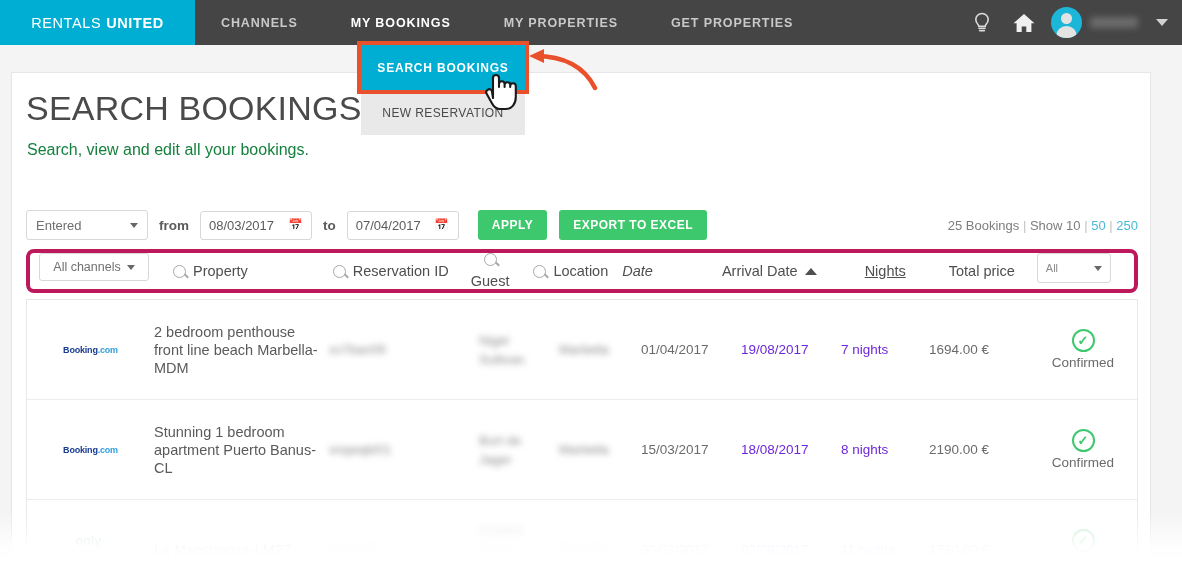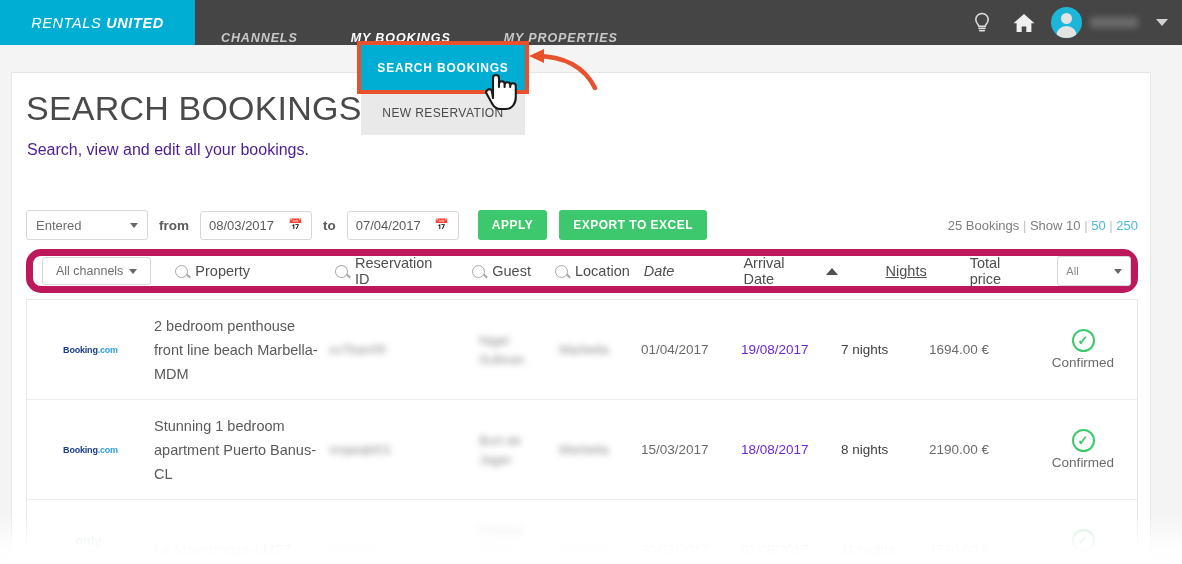--- a/index.html
+++ b/index.html
@@ -11,31 +11,30 @@
   }
   body { position: relative; }
 
   
   .topnav {
     position: absolute; top: 0; left: 0;
     width: 1182px; height: 45px;
     background: #454545;
     display: flex; align-items: stretch;
     z-index: 30;
-    font-style: italic;
   }
   .brand {
     width: 195px; background: #00aed3;
     display: flex; align-items: center; justify-content: center;
     color: #fff; font-size: 14.5px; letter-spacing: 0.6px;
   }
   .brand .b-light { font-weight: 400; }
   .brand .b-bold { font-weight: 700; margin-left: 5px; }
 
-  .nav-items { display: flex; align-items: flex-end; flex: 1; }
+  .nav-items { display: flex; align-items: center; flex: 1; }
   .nav-item {
     display: flex; align-items: center; justify-content: center;
     padding: 0 26px;
     color: #c9c9c9; font-size: 12.5px; font-weight: 700;
     letter-spacing: 0.9px; position: relative;
     cursor: pointer;
   }
   .nav-item.active { color: #ffffff; }
   .nav-sep { width: 1px; background: #5e5e5e; margin: 10px 0; }
 
@@ -110,21 +109,21 @@
     border-bottom: none;
     z-index: 5;
   }
   .page-title {
     position: absolute; left: 14px; top: 16px;
     font-size: 34px; color: #4a4a4a; letter-spacing: 0.2px;
     font-weight: 400;
   }
   .page-sub {
     position: absolute; left: 15px; top: 68px;
-    font-size: 16px; color: #4c1d95; font-weight: 400;
+    font-size: 16px; color: #15803d; font-weight: 400;
   }
 
   
   .filter-bar {
     position: absolute; left: 14px; top: 132px;
     width: 1112px; height: 40px;
     display: flex; align-items: center;
   }
   .sel-box {
     width: 122px; height: 30px;
@@ -162,23 +161,23 @@
   .count-info {
     margin-left: auto; font-size: 13px; color: #7d7d7d;
   }
   .count-info a { color: #4bb8d4; text-decoration: none; cursor: pointer; }
   .count-info .sep { color: #c2c2c2; }
 
   
   .tbl-head {
     position: absolute; left: 14px; top: 176px;
     width: 1112px; height: 44px;
-    border: 7px solid #be185d; border-radius: 15px;
+    border: 4px solid #be185d; border-radius: 8px;
     background: #fff;
-    display: flex; align-items: center;
+    display: flex; 
   }
   .chan-sel {
     width: 110px; height: 28px; margin-left: 9px;
     border: 1px solid #d8d8d8; border-radius: 3px;
     display: flex; align-items: center; justify-content: center; gap: 6px;
     font-size: 12.5px; color: #6f6f6f; cursor: pointer;
   }
   .th {
     font-size: 14.5px; color: #4f4f4f; display: flex; align-items: center;
     gap: 7px; cursor: pointer;
@@ -214,27 +213,27 @@
     overflow: hidden;
   }
   .trow {
     height: 100px; display: flex; align-items: center;
     border-bottom: 1px solid #ececec;
     position: relative;
   }
   .trow.faded { opacity: 0.30; }
 
   .c-logo { width: 127px; display: flex; align-items: center; justify-content: center; }
-  .c-prop { width: 175px; font-size: 14.5px; color: #5a5a5a; line-height: 24px; padding-right: 10px;}
+  .c-prop { width: 175px; font-size: 14.5px; color: #5a5a5a; line-height: 18px; padding-right: 10px;}
   .c-res  { width: 150px; }
   .c-guest{ width: 80px; }
   .c-loc  { width: 82px; }
   .c-date { width: 100px; font-size: 13.5px; color: #6b6b6b; text-align: left; }
   .c-arr  { width: 100px; font-size: 13.5px; color: #6d28d9; text-align: left; }
-  .c-nig  { width: 88px; font-size: 13.5px; color: #404040; }
+  .c-nig  { width: 88px; font-size: 13.5px; color: #6d28d9; }
   .c-pri  { width: 100px; font-size: 13.5px; color: #6b6b6b; }
   .c-sta  { flex: 1; display: flex; flex-direction: column; align-items: center; gap: 3px; }
 
   .blurtxt {
     filter: blur(3.2px);
     font-size: 13px; color: #8e8e8e; line-height: 19px;
   }
   .status-txt { font-size: 13.5px; color: #6b6b6b; }
   .check-ic {
     width: 23px; height: 23px; border-radius: 50%;
@@ -272,20 +271,23 @@
     </div>
     <div class="nav-sep"></div>
     <div class="nav-item active">
       <span>MY BOOKINGS</span>
     </div>
     <div class="nav-sep"></div>
     <div class="nav-item">
       <span>MY PROPERTIES</span>
     </div>
     <div class="nav-sep"></div>
+    <div class="nav-item">
+      <span>GET PROPERTIES</span>
+    </div>
     <div class="nav-sep"></div>
   </div>
 
   <div class="nav-right">
     <div class="icon-btn">
       <svg width="18" height="22" viewBox="0 0 18 22">
         <path d="M9 1.5C5.5 1.5 2.8 4.2 2.8 7.6c0 2.1 1 3.6 2.2 4.9.5.6.8 1.1.8 1.8h6.4c0-.7.3-1.2.8-1.8 1.2-1.3 2.2-2.8 2.2-4.9C15.2 4.2 12.5 1.5 9 1.5z" fill="none" stroke="#dcdcdc" stroke-width="1.6"></path>
         <path d="M5.9 16.2h6.2M6.6 18.6h4.8" fill="none" stroke="#dcdcdc" stroke-width="1.6" stroke-linecap="round"></path>
       </svg>
     </div>
@@ -369,21 +371,21 @@
     <div class="th" style="margin-left:24px;">
       <span class="mag"></span>
       <span>Property</span>
     </div>
 
     <div class="th" style="margin-left:85px;">
       <span class="mag"></span>
       <span>Reservation ID</span>
     </div>
 
-    <div class="th" style="margin-left:22px;">
+    <div class="th" style="margin-left:22px;flex-direction:column;">
       <span class="mag"></span>
       <span>Guest</span>
     </div>
 
     <div class="th" style="margin-left:24px;">
       <span class="mag"></span>
       <span>Location</span>
     </div>
 
     <div class="th" style="margin-left:14px;font-style:italic;">

